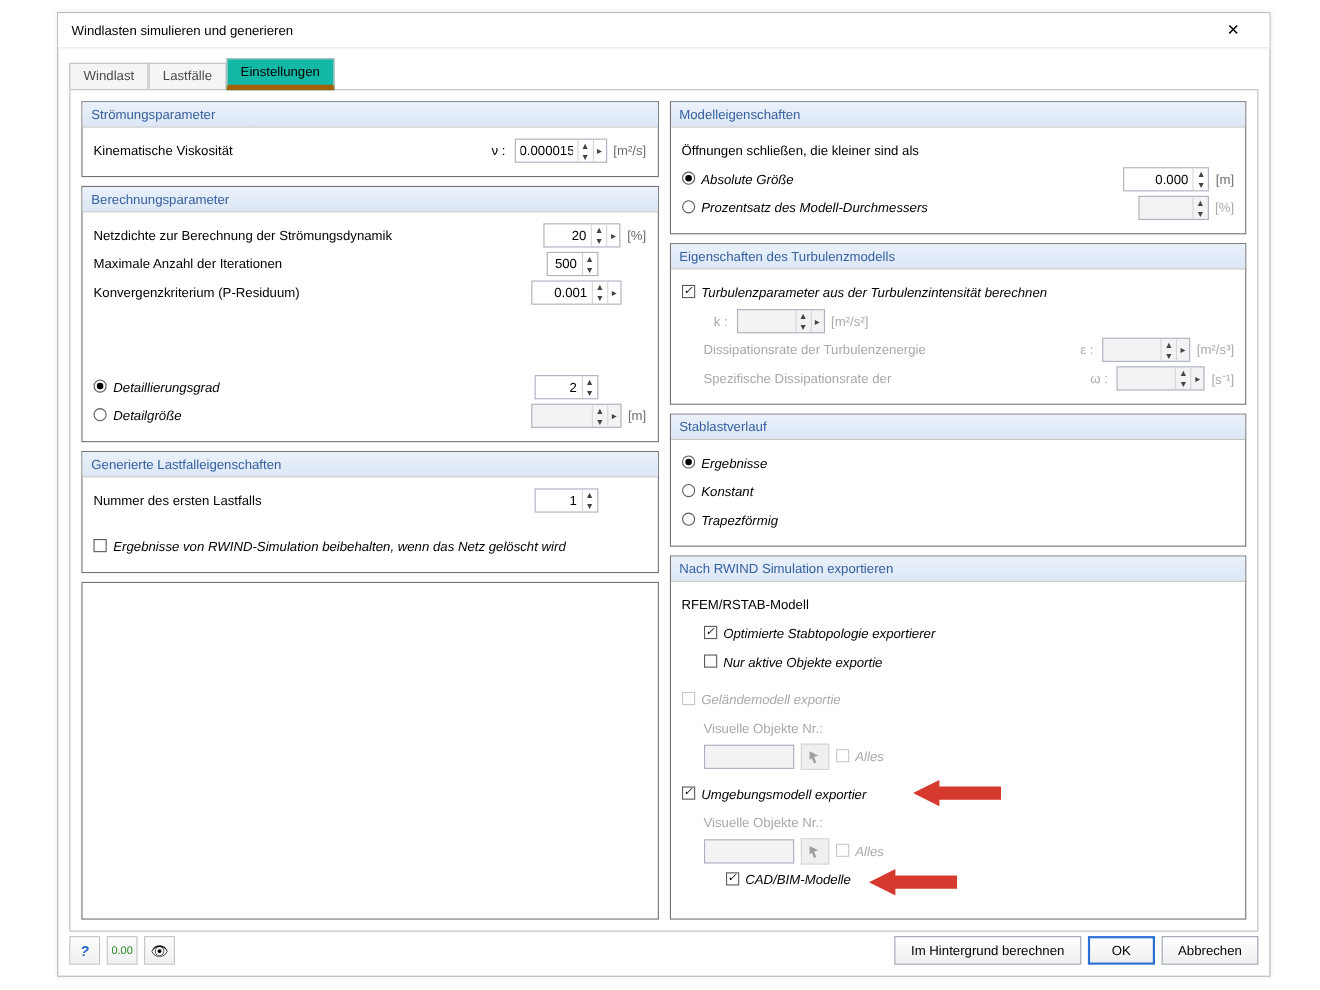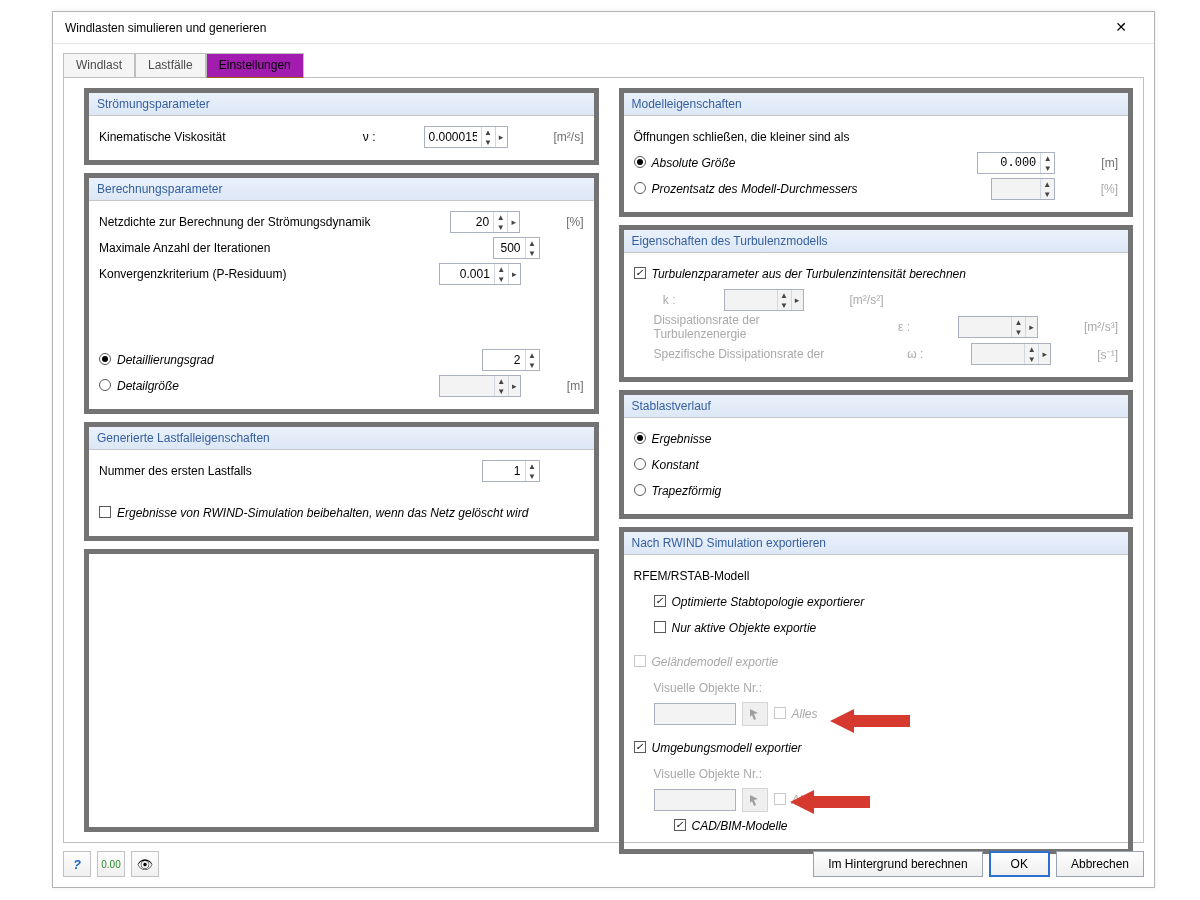--- a/index.html
+++ b/index.html
@@ -11,31 +11,31 @@
     position: absolute; left: 52px; top: 11px; width: 1103px; height: 877px;
     border: 1px solid #b4b4b4; background: #fff; box-shadow: 0 0 6px rgba(0,0,0,.08);
   }
   .titlebar { height: 32px; line-height: 32px; padding: 0 10px 0 12px; font-size: 12px; display: flex; align-items: center; background: #fff; border-bottom: 1px solid #e5e5e5; }
   .titlebar .title { flex: 1; }
   .titlebar .close { width: 46px; height: 32px; text-align: center; line-height: 30px; font-size: 14px; cursor: default; }
 
   
   .tabstrip { margin: 8px 10px 0 10px; display: flex; align-items: flex-end; }
   .tab { border: 1px solid #bfbfbf; border-bottom: none; padding: 4px 12px 5px; background: #f5f5f5; color: #4a4a4a; margin-right: 0; }
-  .tab.active { background: #a21caf; position: relative; top: 1px; z-index: 2; border-bottom: 1px solid #a16207; color: #000; }
+  .tab.active { background: #14b8a6; position: relative; top: 1px; z-index: 2; border-bottom: 5px solid #a16207; color: #000; }
   .tabpanel { margin: 0 10px; border: 1px solid #bfbfbf; padding: 10px 10px 10px; height: 766px; display: flex; gap: 10px; }
 
   .col { flex: 1 1 50%; display: flex; flex-direction: column; gap: 8px; }
 
   
-  .group { border: 5px solid #737373; margin-left: 10px; }
+  .group { border: 1px solid #737373; }
   .group-head { background: linear-gradient(#eaf1fb,#dce7f6); color: #355f9e; padding: 4px 8px; font-weight: 400; border-bottom: 1px solid #c6c6c6; }
   .group-body { padding: 8px 10px 10px 10px; }
 
-  .row { display: flex; align-items: center; min-height: 26px; gap: 40px; }
+  .row { display: flex; align-items: center; min-height: 26px; }
   .row .lbl { flex: 1 1 auto; }
   .sym { width: 24px; text-align: right; color: #000; padding-right: 2px;}
   .unit { color: #6d6d6d; margin-left: 6px; white-space: nowrap; }
 
   .num {
     display: inline-flex; align-items: center; border: 1px solid #aab0bd; background: #fff; height: 22px;
   }
   .num.disabled { background: #f3f3f3; color: #9a9a9a; }
   .num input { border: 0; outline: none; text-align: right; padding: 0 4px; height: 20px; width: 62px; font-family: inherit; font-size: 12px; background: transparent; }
   .num.disabled input { color: #9a9a9a; }
@@ -237,21 +237,21 @@
             <div class="row">
               <span class="lbl">Öffnungen schließen, die kleiner sind als</span>
             </div>
             <div class="row">
               <label class="radio selected">
                 <span class="dot"></span>
                 <span>Absolute Größe</span>
               </label>
               <span class="lbl"></span>
               <span class="num">
-                <input style="width: 62px; font-family: Liberation Mono, monospace;" value="0.000">
+                <input style="width: 62px;" value="0.000">
                 <span class="spin">
                     <span class="st">
                       <span class="b">▲</span>
                       <span class="b">▼</span>
                     </span>
                   </span>
               </span>
               <span class="unit">[m]</span>
             </div>
             <div class="row">

